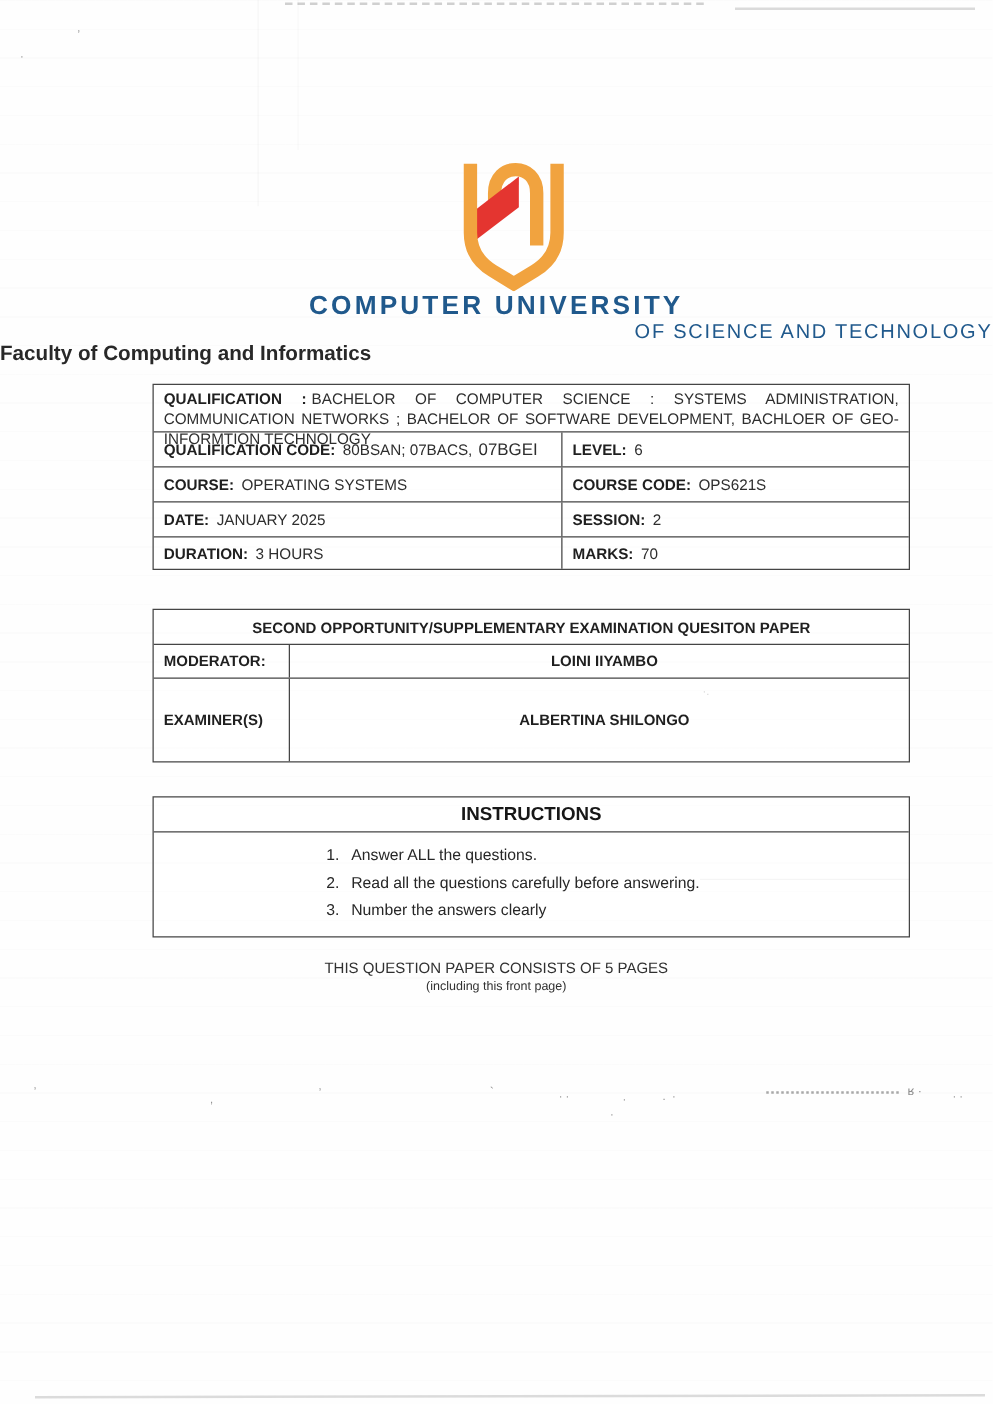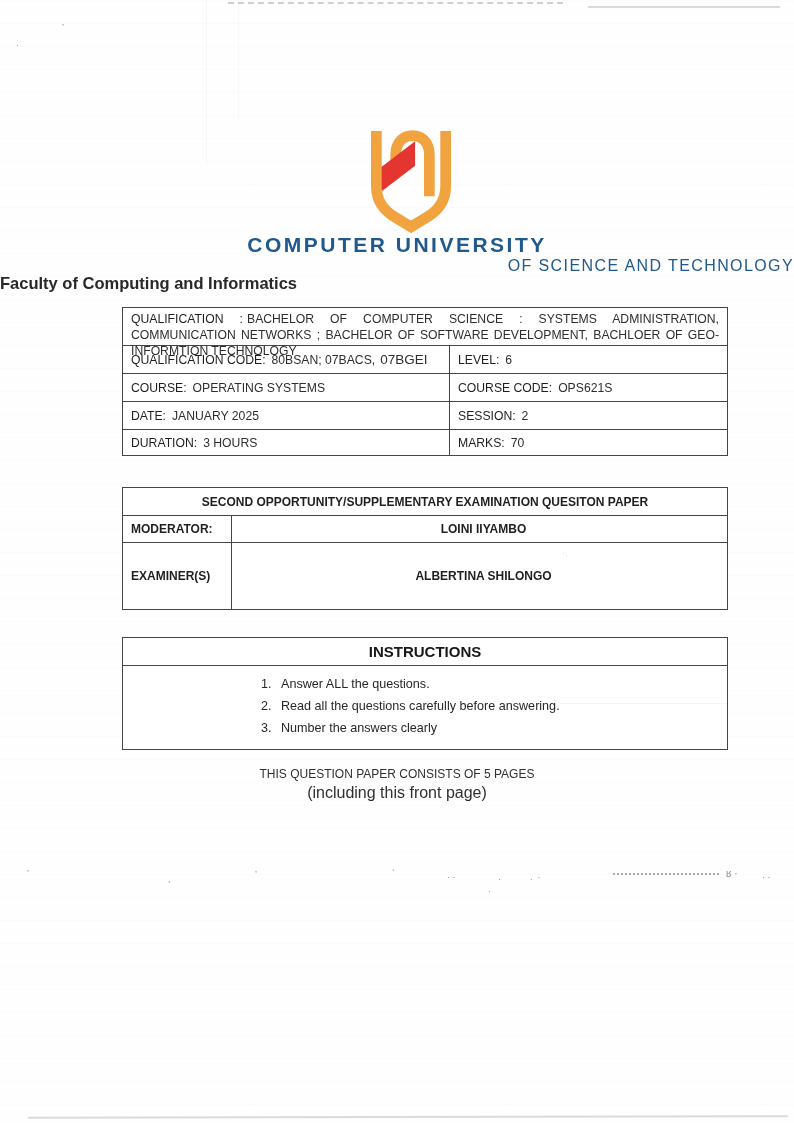--- a/index.html
+++ b/index.html
@@ -40,21 +40,21 @@
     color:#20598c;
   }
   .faculty{
     position:absolute;top:274px;left:0;width:100%;
     font-size:16.5px;font-weight:bold;color:#282828;
   }
   
   .tbl{position:absolute;left:122px;width:606px;border:1.5px solid #454545;box-sizing:border-box;background:rgba(255,255,255,0.6);}
   .tbl .row{border-top:1.3px solid #454545;display:flex;align-items:center;box-sizing:border-box;}
   .tbl .row:first-child{border-top:none;}
-  .lbl{font-weight:normal;color:#1f1f1f;}
+  .lbl{font-weight:bold;color:#1f1f1f;}
   .val{margin-left:6px;color:#2e2e2e;}
   .val.big{font-size:13.5px;margin-left:5px;}
   .info{top:307px;font-size:12.2px;}
   .info .qual{display:block;height:37px;padding:3px 8px 0 8px;line-height:16px;text-align:justify;}
   .info .qual .val{margin-left:4px;}
   .row.two .cell{display:flex;align-items:center;box-sizing:border-box;padding-left:8px;height:100%;}
   .info .cell.l{flex:0 0 326px;}
   .info .cell.r{flex:1;border-left:1.3px solid #454545;}
   .info .r2{height:28px;} .info .r3{height:28px;} .info .r4{height:28px;} .info .r5{height:26px;}
   .exam{top:487px;font-size:12px;}
@@ -62,21 +62,21 @@
   .exam .cell.label-cell{flex:0 0 108px;font-weight:bold;color:#1f1f1f;}
   .exam .cell.center-cell{flex:1;border-left:1.3px solid #454545;justify-content:center;font-weight:bold;color:#1f1f1f;}
   .exam .examiner{height:67px;}
   .exam .moderator{height:27px;}
   .instr{top:637px;font-size:12.6px;}
   .instr-title{height:27px;display:flex;align-items:center;justify-content:center;font-weight:bold;font-size:15px;color:#171717;border-bottom:1.3px solid #454545;}
   .instr ol{margin:0;padding:7px 0 10px 152px;}
   .instr li{line-height:22px;padding-left:6px;color:#272727;}
   
   .foot1{position:absolute;top:767px;left:0;width:100%;text-align:center;font-size:12px;color:#303030;}
-  .foot2{position:absolute;top:784px;left:0;width:100%;text-align:center;font-size:16px;color:#303030;}
+  .foot2{position:absolute;top:784px;left:0;width:100%;text-align:center;font-size:10px;color:#303030;}
 </style>
 </head>
 <body>
 
 <div class="page">
 
   <div class="art art-top1"></div>
   <div class="art art-top2"></div>
   <div class="art vline1"></div>
   <div class="art vline2"></div>

